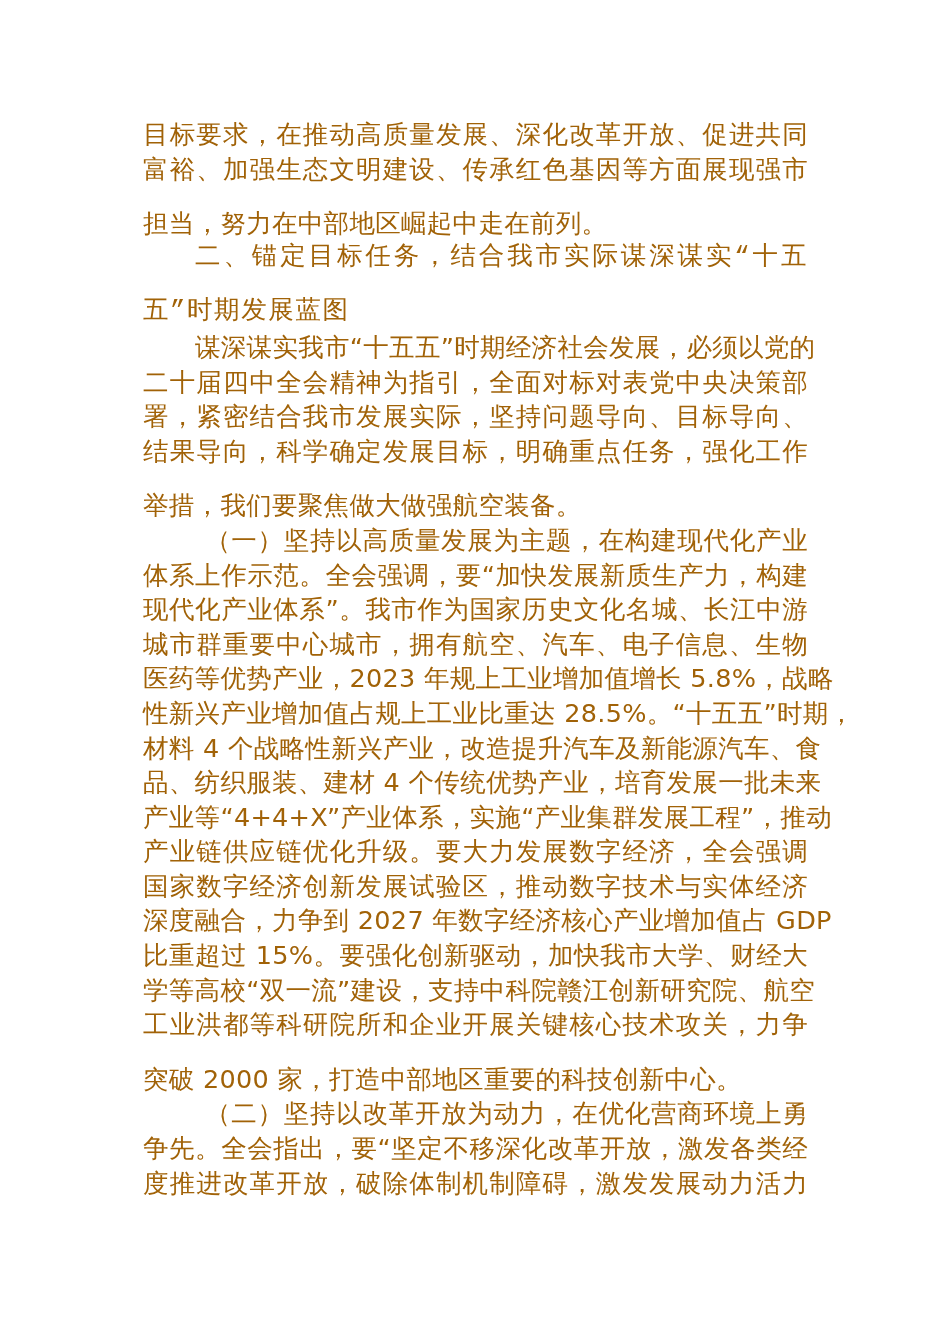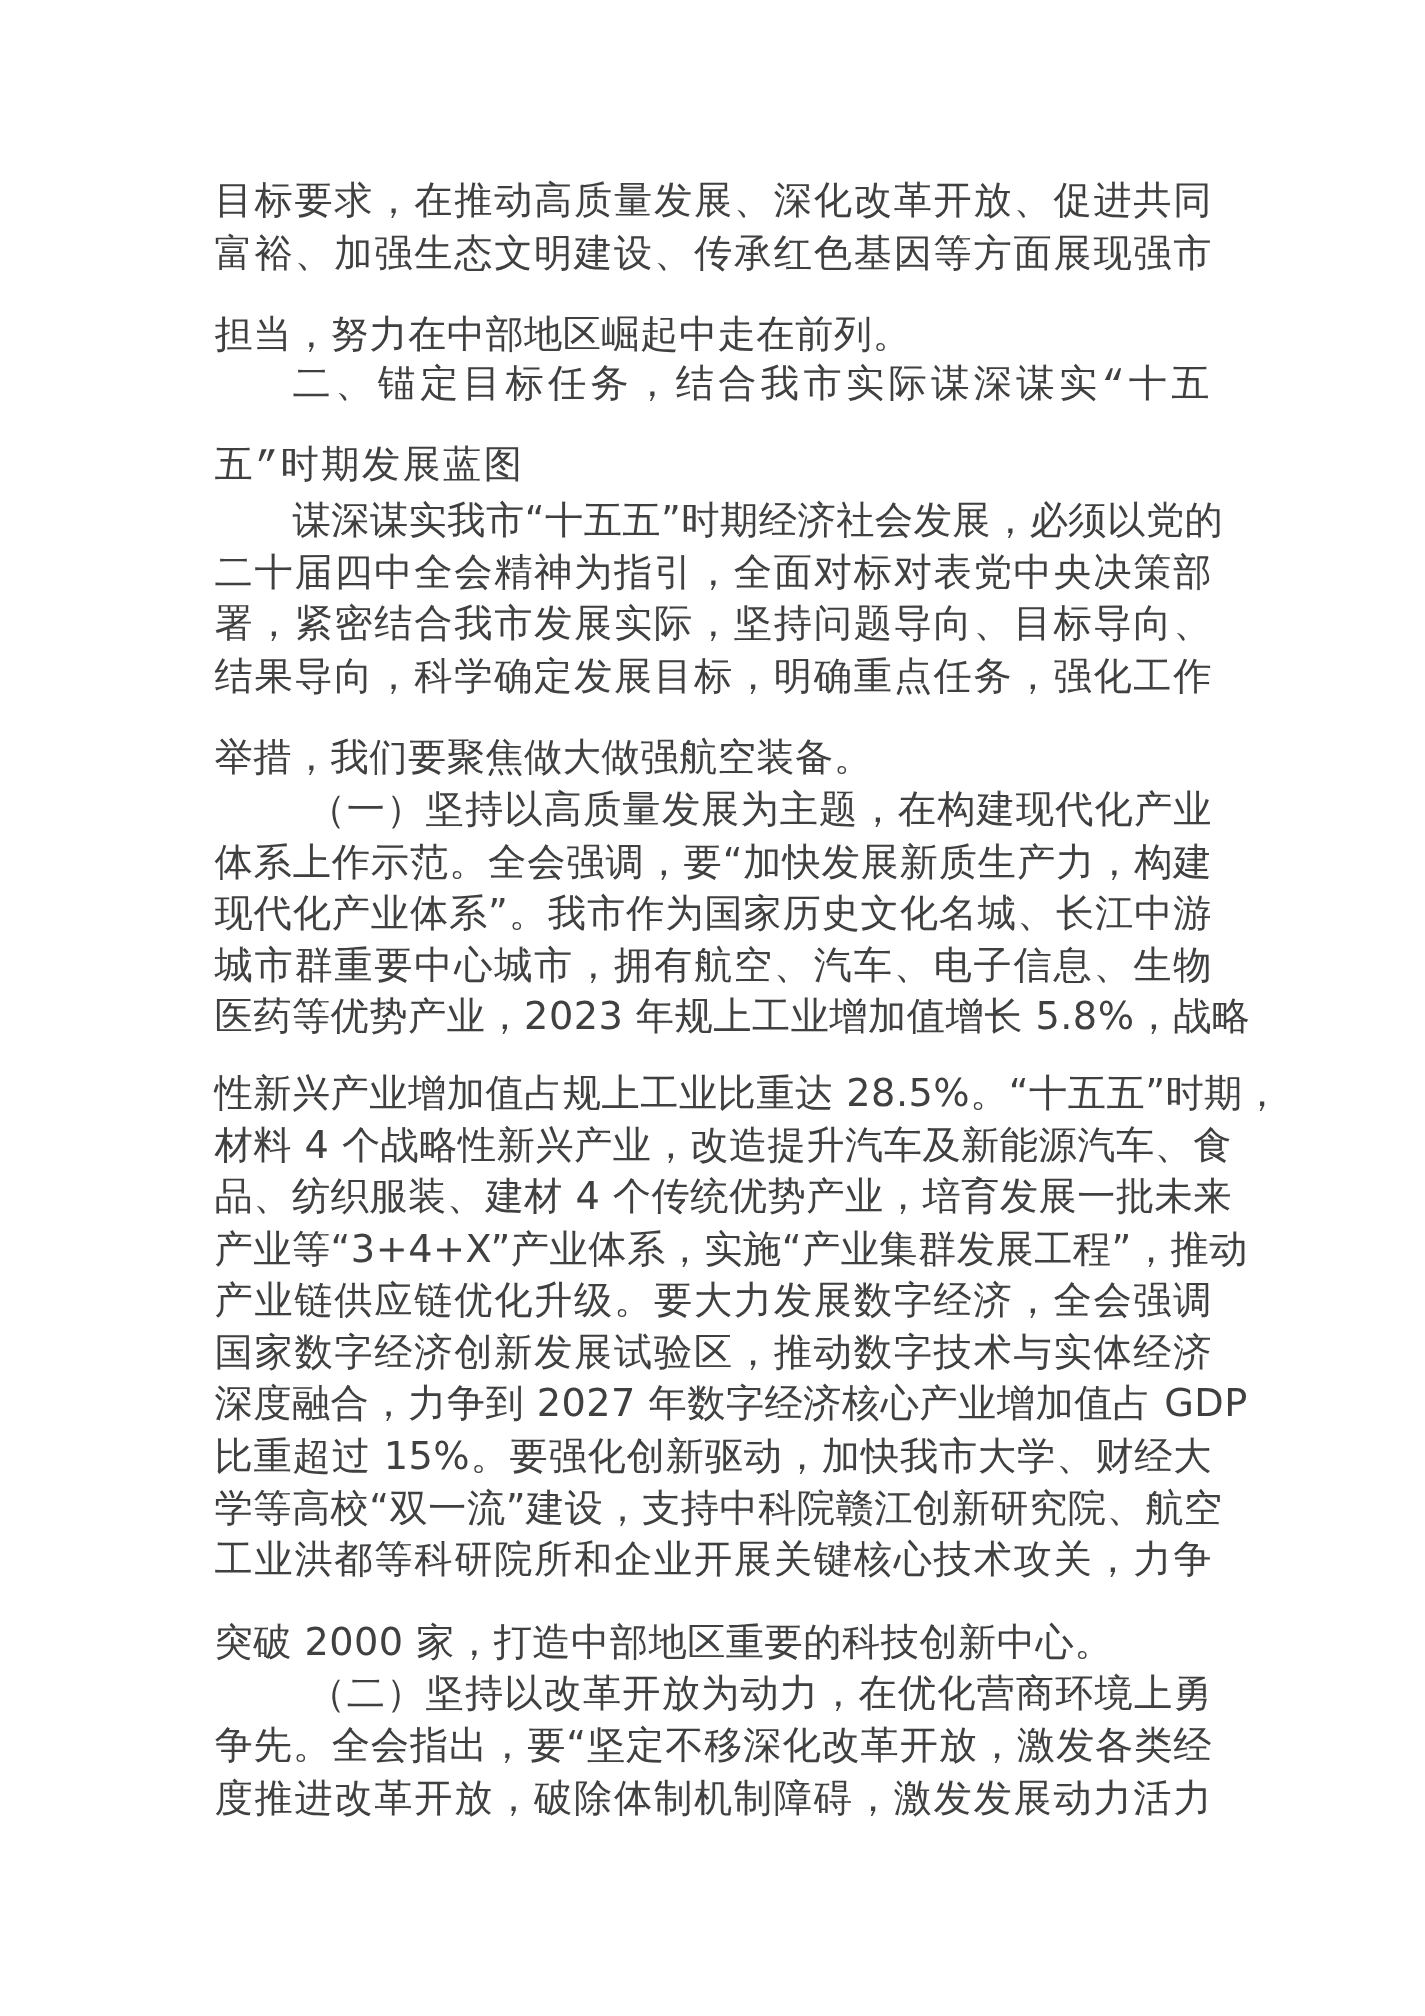--- a/index.html
+++ b/index.html
@@ -19,21 +19,21 @@
       top: 0;
       width: 950px;
       height: 1344px;
       background: #ffffff;
     }
     .body-text {
       position: absolute;
       left: 143px;
       top: 117px;
       width: 665px;
-      color: #404040;
+      color: #a16207;
       font-family: "DejaVu Sans", "Liberation Sans", sans-serif;
       font-size: 25.5px;
       letter-spacing: 0.3px;
     }
     .line {
       display: block;
       height: 34.6px;
       line-height: 34.6px;
       white-space: nowrap;
       text-align: justify;
@@ -80,24 +80,24 @@
       <span class="line">结果导向，科学确定发展目标，明确重点任务，强化工作</span>
       <span class="line last">举措，我们要聚焦做大做强航空装备。</span>
     </div>
 
     <div class="para">
       <span class="line indent2">（一）坚持以高质量发展为主题，在构建现代化产业</span>
       <span class="line">体系上作示范。全会强调，要“加快发展新质生产力，构建</span>
       <span class="line">现代化产业体系”。我市作为国家历史文化名城、长江中游</span>
       <span class="line">城市群重要中心城市，拥有航空、汽车、电子信息、生物</span>
       <span class="line">医药等优势产业，2023 年规上工业增加值增长 5.8%，战略</span>
-      <span class="line" style="width:690px;margin-top:16px;">性新兴产业增加值占规上工业比重达 28.5%。“十五五”时期，</span>
+      <span class="line" style="width:690px;">性新兴产业增加值占规上工业比重达 28.5%。“十五五”时期，</span>
       <span class="line">材料 4 个战略性新兴产业，改造提升汽车及新能源汽车、食</span>
       <span class="line">品、纺织服装、建材 4 个传统优势产业，培育发展一批未来</span>
-      <span class="line">产业等“3+4+X”产业体系，实施“产业集群发展工程”，推动</span>
+      <span class="line">产业等“4+4+X”产业体系，实施“产业集群发展工程”，推动</span>
       <span class="line">产业链供应链优化升级。要大力发展数字经济，全会强调</span>
       <span class="line">国家数字经济创新发展试验区，推动数字技术与实体经济</span>
       <span class="line">深度融合，力争到 2027 年数字经济核心产业增加值占 GDP</span>
       <span class="line">比重超过 15%。要强化创新驱动，加快我市大学、财经大</span>
       <span class="line">学等高校“双一流”建设，支持中科院赣江创新研究院、航空</span>
       <span class="line">工业洪都等科研院所和企业开展关键核心技术攻关，力争</span>
       <span class="line last">突破 2000 家，打造中部地区重要的科技创新中心。</span>
     </div>
 
     <div class="para">

